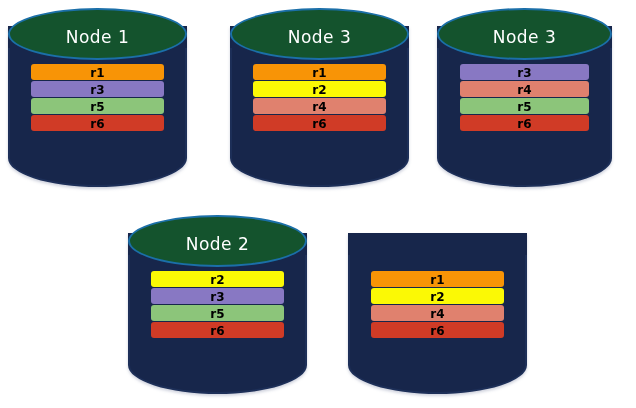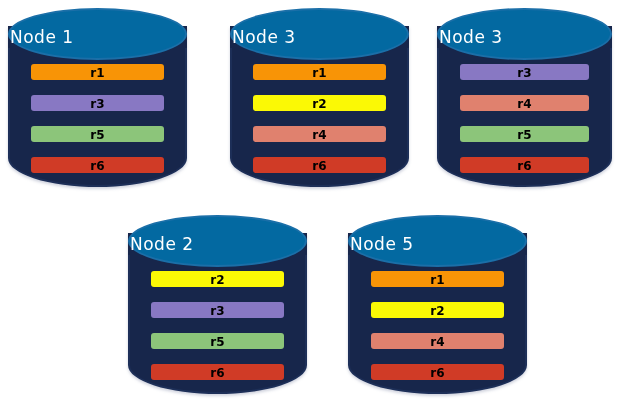--- a/index.html
+++ b/index.html
@@ -48,47 +48,47 @@
     height: 22px;
     background: #17264B;
   }
   .cyl-top {
     position: absolute;
     left: 0;
     right: 0;
     top: 0;
     height: 52px;
     border-radius: 50% / 50%;
-    background: #0369a1;
+    background: #14532d;
     border: 2px solid #1b6fa8;
     box-sizing: border-box;
     display: flex;
     align-items: center;
-    justify-content: flex-start;
+    justify-content: center;
     z-index: 3;
   }
   .cyl-title {
     color: #ffffff;
     font-size: 17px;
     letter-spacing: 0.5px;
     white-space: nowrap;
     transform: translateY(3px);
   }
 
   
   .bars {
     position: absolute;
     left: 0;
     right: 0;
     top: 56px;
     z-index: 4;
     display: flex;
     flex-direction: column;
     align-items: center;
-    gap: 15px;
+    gap: 1px;
     justify-content: center;
   }
   .bar {
     width: 74%;
     height: 16px;
     border-radius: 3px;
     display: flex;
     align-items: center;
     justify-content: center;
     box-sizing: border-box;
@@ -190,23 +190,20 @@
         </div>
         <div class="bar" style="background: rgb(208, 59, 38);">
           <span class="bar-label">r6</span>
         </div>
       </div>
     </div>
     <div class="node" style="left: 348px; top: 215px; width: 179px; height: 179px;">
       <div class="cyl-body">
         <div class="cyl-body-inner"></div>
       </div>
-      <div class="cyl-top">
-        <div class="cyl-title">Node  5</div>
-      </div>
       <div class="bars">
         <div class="bar" style="background: rgb(248, 148, 6);">
           <span class="bar-label">r1</span>
         </div>
         <div class="bar" style="background: rgb(251, 249, 5);">
           <span class="bar-label">r2</span>
         </div>
         <div class="bar" style="background: rgb(224, 129, 110);">
           <span class="bar-label">r4</span>
         </div>

